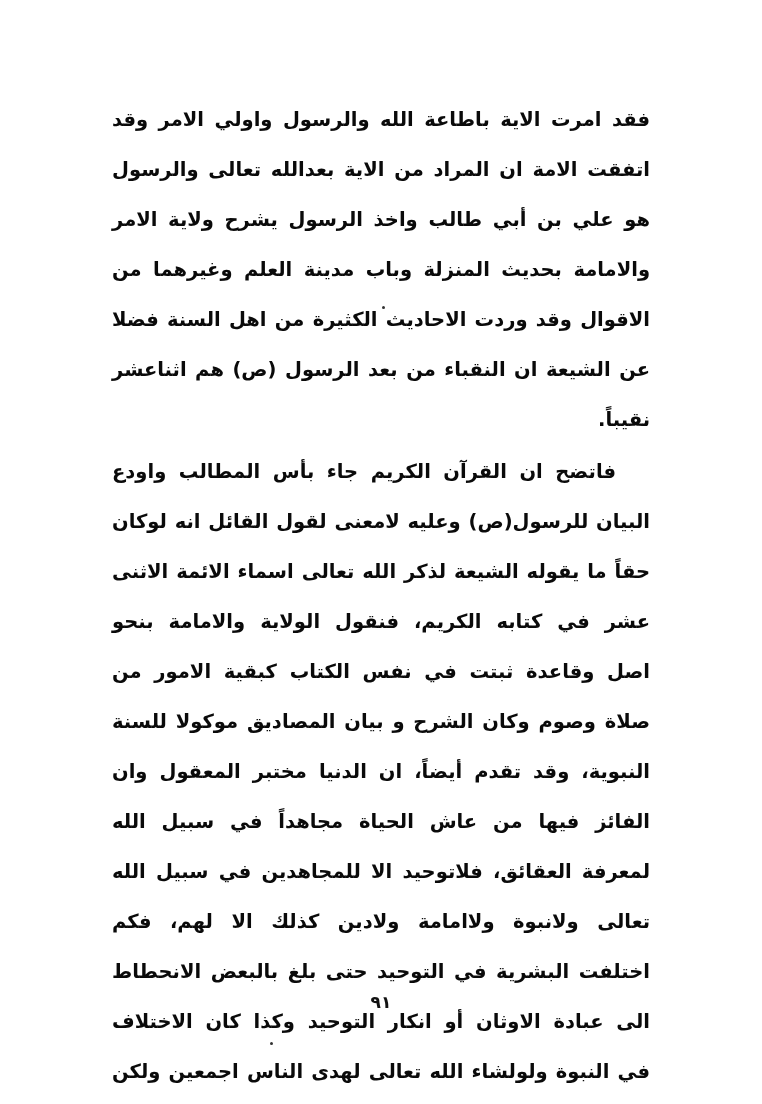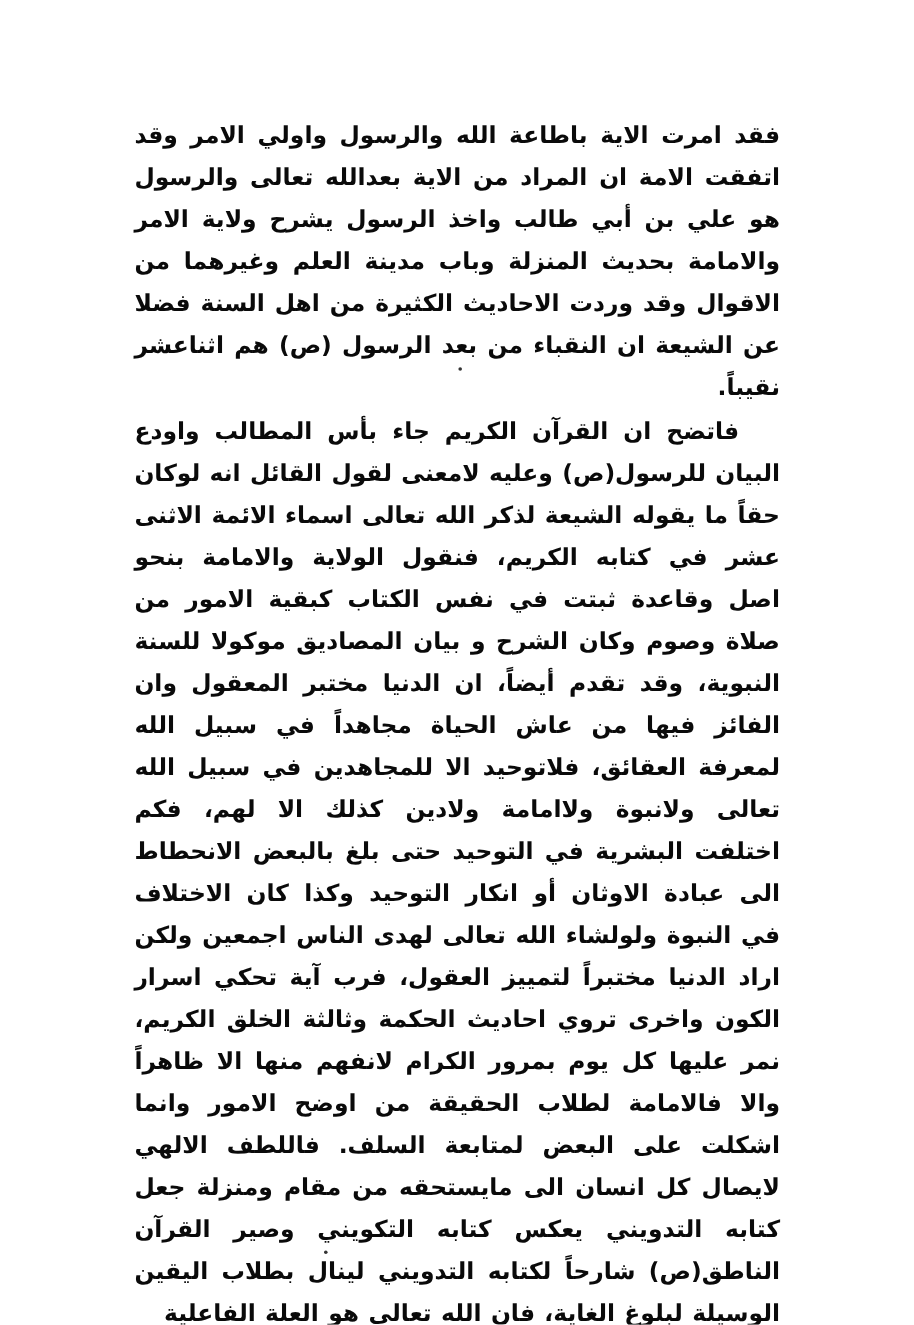--- a/index.html
+++ b/index.html
@@ -19,21 +19,21 @@
     position: absolute;
     top: 95px;
     right: 112px;
     left: 112px;
     direction: rtl;
     text-align: justify;
     color: #0a0a0a;
   }
   .para {
     font-size: 19.5px;
-    line-height: 35px;
+    line-height: 50px;
     letter-spacing: 0px;
     word-spacing: 1px;
     text-align: justify;
     text-align-last: right;
     margin: 0;
     font-weight: 600;
   }
   .para + .para {
     margin-top: 2px;
   }
@@ -65,13 +65,14 @@
 <div class="page">
 
   <div class="content">
     <p class="para">فقد امرت الاية باطاعة الله والرسول واولي الامر وقد اتفقت الامة ان المراد من الاية بعدالله تعالى والرسول هو علي بن أبي طالب واخذ الرسول يشرح ولاية الامر والامامة بحديث المنزلة وباب مدينة العلم وغيرهما من الاقوال وقد وردت الاحاديث الكثيرة من اهل السنة فضلا عن الشيعة ان النقباء من بعد الرسول (ص) هم اثناعشر نقيباً.</p>
     <p class="para indented">فاتضح ان القرآن الكريم جاء بأس المطالب واودع البيان للرسول(ص) وعليه لامعنى لقول القائل انه لوكان حقاً ما يقوله الشيعة لذكر الله تعالى اسماء الائمة الاثنى عشر في كتابه الكريم، فنقول الولاية والامامة بنحو اصل وقاعدة ثبتت في نفس الكتاب كبقية الامور من صلاة وصوم وكان الشرح و بيان المصاديق موكولا للسنة النبوية، وقد تقدم أيضاً، ان الدنيا مختبر المعقول وان الفائز فيها من عاش الحياة مجاهداً في سبيل الله لمعرفة العقائق، فلاتوحيد الا للمجاهدين في سبيل الله تعالى ولانبوة ولاامامة ولادين كذلك الا لهم، فكم اختلفت البشرية في التوحيد حتى بلغ بالبعض الانحطاط الى عبادة الاوثان أو انكار التوحيد وكذا كان الاختلاف في النبوة ولولشاء الله تعالى لهدى الناس اجمعين ولكن اراد الدنيا مختبراً لتمييز العقول، فرب آية تحكي اسرار الكون واخرى تروي احاديث الحكمة وثالثة الخلق الكريم، نمر عليها كل يوم بمرور الكرام لانفهم منها الا ظاهراً والا فالامامة لطلاب الحقيقة من اوضح الامور وانما اشكلت على البعض لمتابعة السلف. فاللطف الالهي لايصال كل انسان الى مايستحقه من مقام ومنزلة جعل كتابه التدويني يعكس كتابه التكويني وصير القرآن الناطق(ص) شارحاً لكتابه التدويني لينال بطلاب اليقين الوسيلة لبلوغ الغاية، فان الله تعالى هو العلة الفاعلية</p>
   </div>
 
   <div class="stray-mark" style="top:306px; left:382px;"></div>
   <div class="stray-mark" style="top:1042px; left:270px;"></div>
 
+  <div class="page-number">٩١</div>
 </div>
 
 </body></html>

